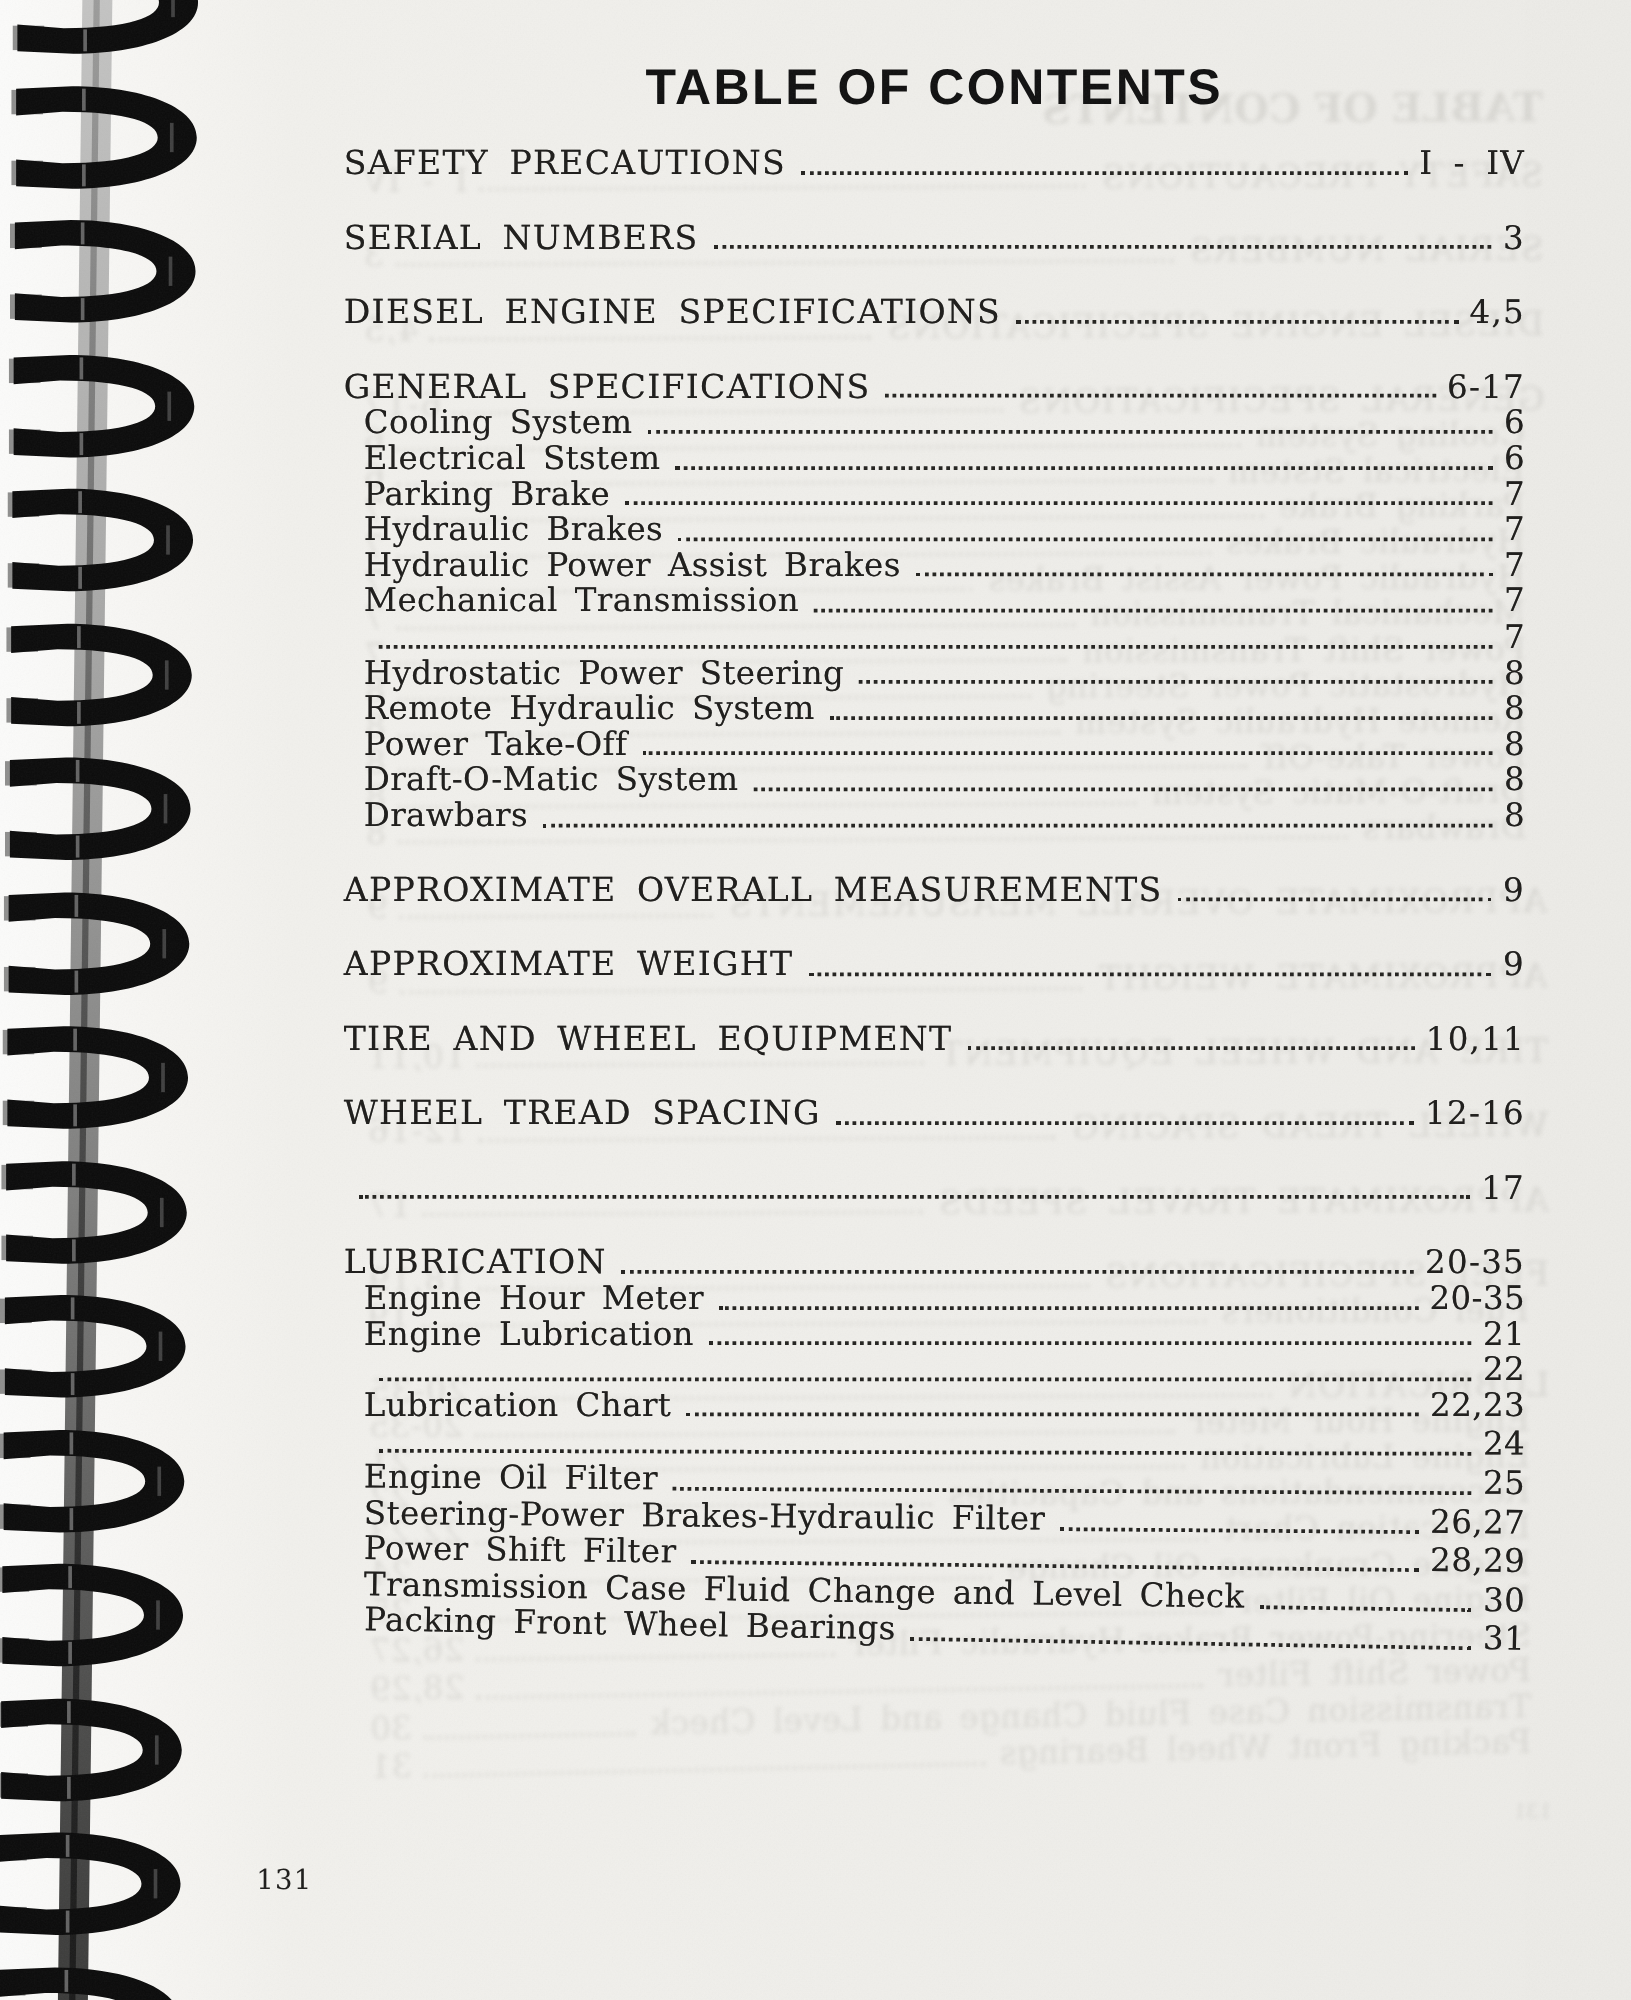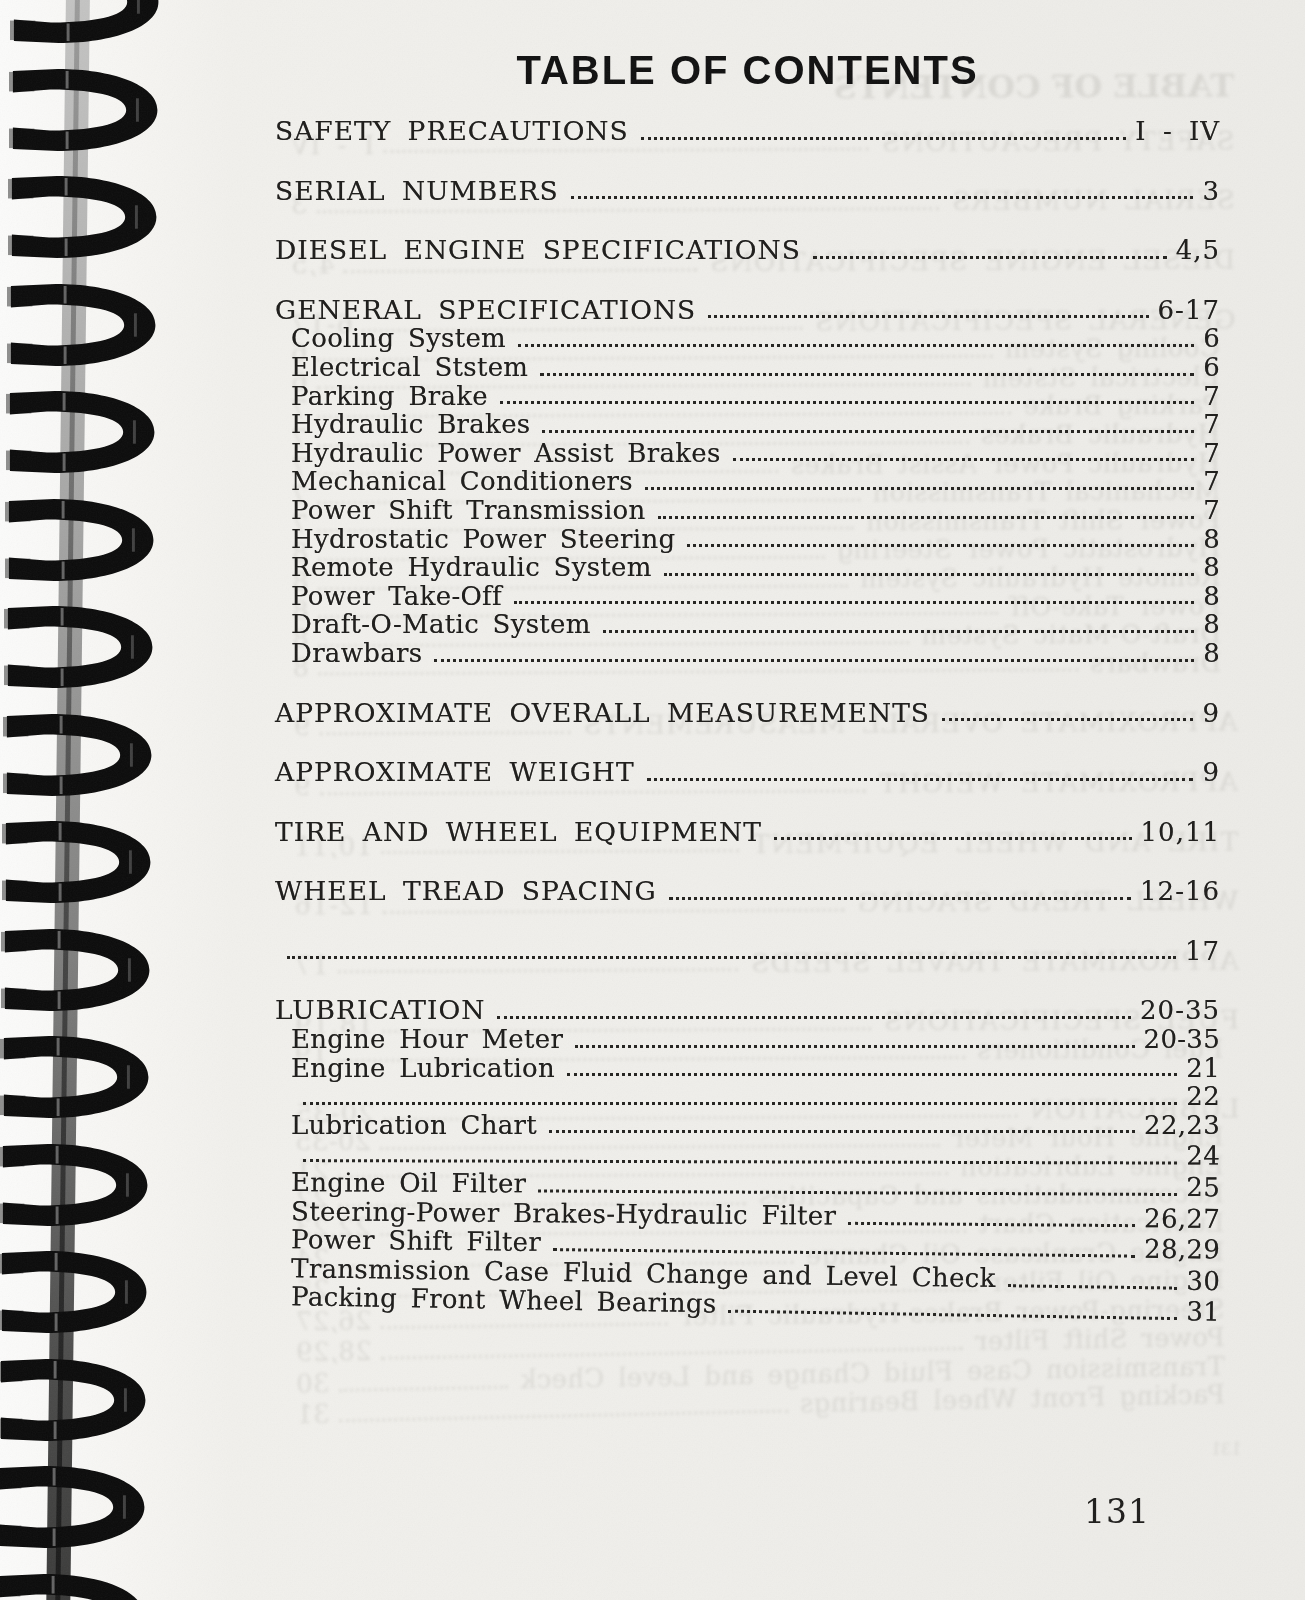--- a/index.html
+++ b/index.html
@@ -33,21 +33,21 @@
   .toc-row.sub   { padding-left:16px; letter-spacing:0.3px; word-spacing:5px; }
   .label   { white-space:nowrap; text-shadow:0 0 0.5px rgba(10,10,10,0.55); }
   .pagenum { white-space:nowrap; font-size:26px; text-shadow:0 0 0.5px rgba(10,10,10,0.55); }
   .leader  { flex:1 1 auto; min-width:28px; position:relative; align-self:stretch; }
   .leader::after {
     content:""; position:absolute; left:12px; right:9px; bottom:6px;
     border-bottom:3.4px dotted #23221f;
   }
   #footer-num {
     position:absolute; top:1444px; left:-70px; width:945px;
-    text-align:right; font-size:33px; letter-spacing:1px;
+    text-align:left; font-size:22px; letter-spacing:1px;
   }
   
   #bleed-layer { position:absolute; inset:0; z-index:0; pointer-events:none; }
   .bleed {
     transform:scaleX(-1) translateX(-18px) rotate(0.3deg);
     filter:blur(1.7px); opacity:0.17;
   }
   .bleed, .bleed * { color:#7e7c74 !important; text-shadow:none !important; }
   .bleed .leader::after { border-bottom-color:#8d8b82 !important; }
   
@@ -321,26 +321,25 @@
             <span class="label">Hydraulic Brakes</span>
             <span class="leader"></span>
             <span class="pagenum">7</span>
           </div>
           <div class="toc-row sub">
             <span class="label">Hydraulic Power Assist Brakes</span>
             <span class="leader"></span>
             <span class="pagenum">7</span>
           </div>
           <div class="toc-row sub">
-            <span class="label">Mechanical Conditioners</span>
+            <span class="label">Mechanical Transmission</span>
             <span class="leader"></span>
             <span class="pagenum">7</span>
           </div>
           <div class="toc-row sub">
-            <span class="label">Power Shift Transmission</span>
             <span class="leader"></span>
             <span class="pagenum">7</span>
           </div>
           <div class="toc-row sub">
             <span class="label">Hydrostatic Power Steering</span>
             <span class="leader"></span>
             <span class="pagenum">8</span>
           </div>
           <div class="toc-row sub">
             <span class="label">Remote Hydraulic System</span>

